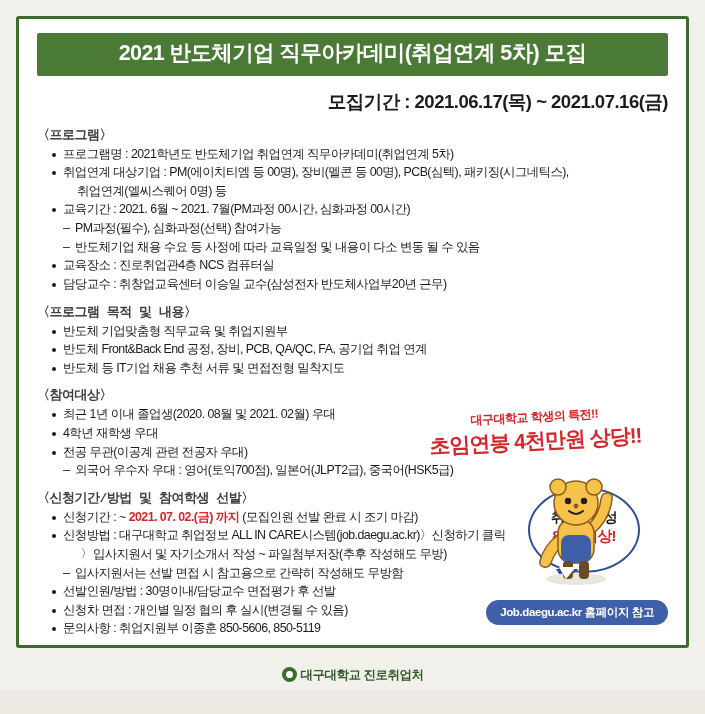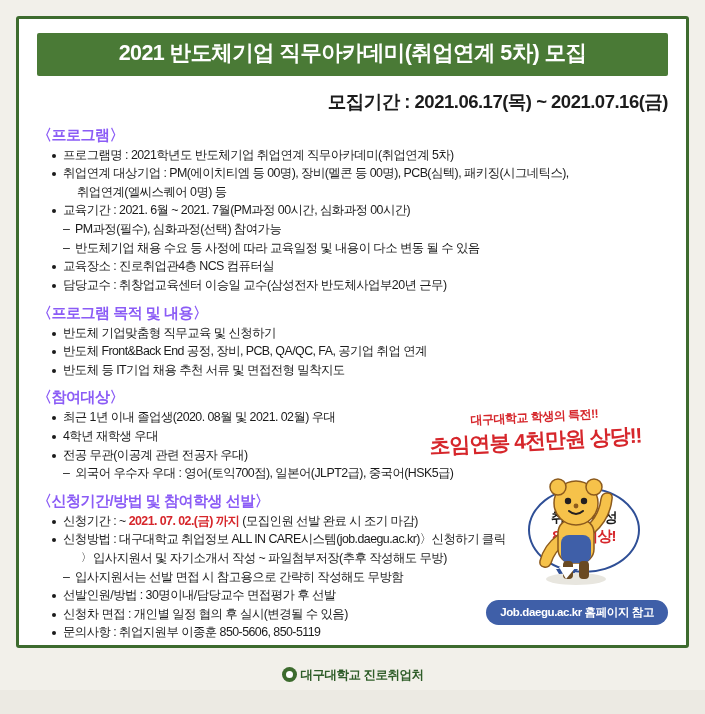--- a/index.html
+++ b/index.html
@@ -54,25 +54,26 @@
     font-size: 18.5px;
     font-weight: bold;
     color: #1c1c1c;
     letter-spacing: -0.5px;
     margin: 13px 0 12px 0;
   }
   .section {
     margin-bottom: 9px;
   }
   .sec-head {
-    font-size: 15px;
-    font-weight: bold;
-    color: #8b5cf6;
+    font-size: 13px;
+    font-weight: bold;
+    color: #404040;
     letter-spacing: -0.5px;
     margin-bottom: 2px;
+    font-family: Liberation Mono, monospace;
   }
   ul.bullets {
     list-style: none;
     margin: 0;
     padding: 0 0 0 14px;
   }
   ul.bullets > li {
     position: relative;
     font-size: 12.4px;
     color: #1b1b1b;
@@ -264,21 +265,21 @@
           <li class="dash">PM과정(필수), 심화과정(선택) 참여가능</li>
           <li class="dash">반도체기업 채용 수요 등 사정에 따라 교육일정 및 내용이 다소 변동 될 수 있음</li>
           <li class="dot">교육장소 : 진로취업관4층 NCS 컴퓨터실</li>
           <li class="dot">담당교수 : 취창업교육센터 이승일 교수(삼성전자 반도체사업부20년 근무)</li>
         </ul>
       </div>
 
       <div class="section">
         <div class="sec-head">〈프로그램 목적 및 내용〉</div>
         <ul class="bullets">
-          <li class="dot">반도체 기업맞춤형 직무교육 및 신청하기</li>
+          <li class="dot">반도체 기업맞춤형 직무교육 및 취업지원부</li>
           <li class="dot">반도체 Front&amp;Back End 공정, 장비, PCB, QA/QC, FA, 공기업 취업 연계</li>
           <li class="dot">반도체 등 IT기업 채용 추천 서류 및 면접전형 밀착지도</li>
         </ul>
       </div>
 
       <div class="section">
         <div class="sec-head">〈참여대상〉</div>
         <ul class="bullets">
           <li class="dot">최근 1년 이내 졸업생(2020. 08월 및 2021. 02월) 우대</li>
           <li class="dot">4학년 재학생 우대</li>

